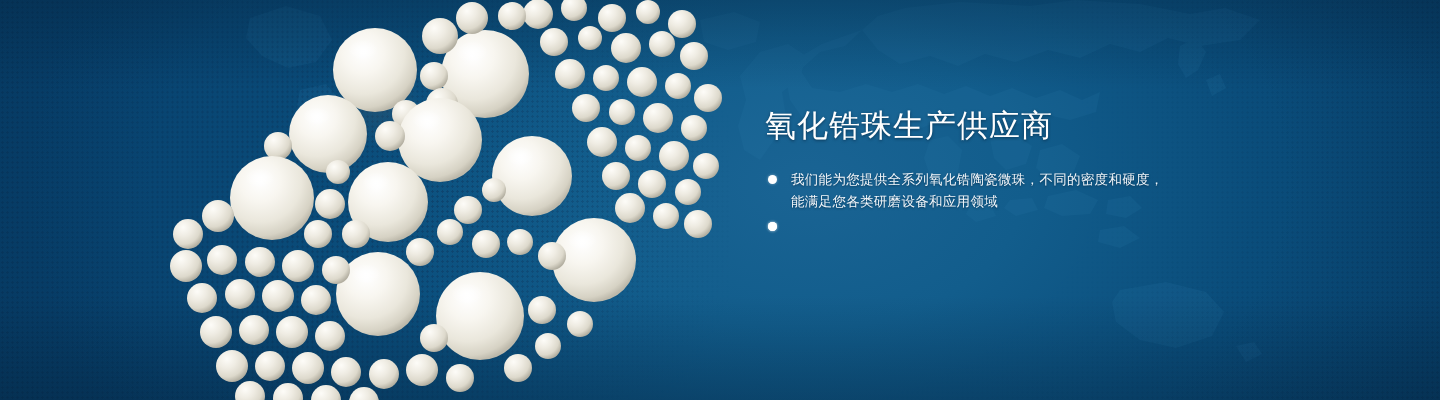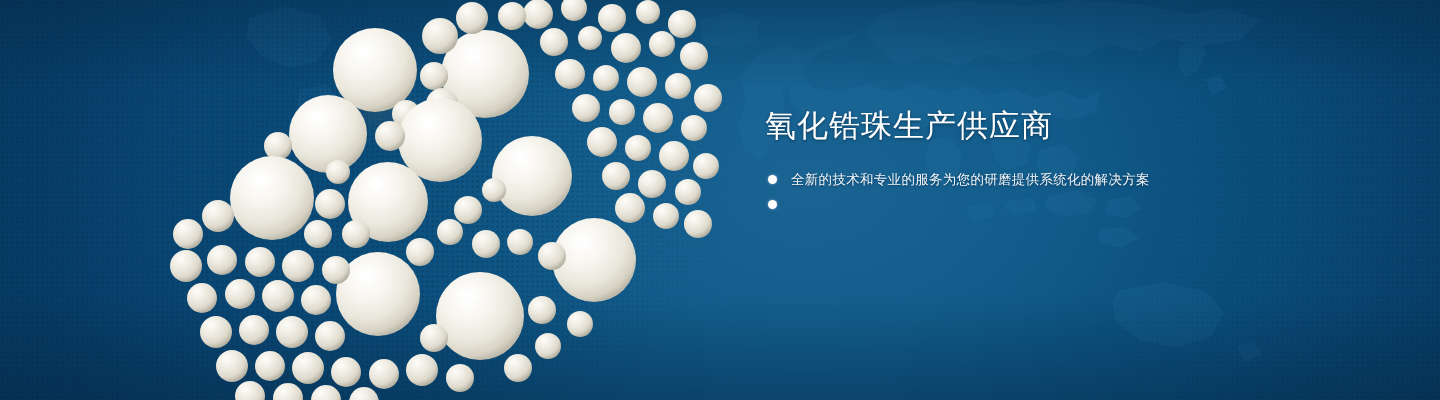--- a/index.html
+++ b/index.html
@@ -303,21 +303,25 @@
       </g>
     </svg>
   </div>
 
   <div class="copy">
     <h1 class="headline">氧化锆珠生产供应商</h1>
 
     <ul class="bullets">
       <li class="bullet">
         <span class="dot"></span>
-        <span>全新的技术和专业的服务为您的研磨提供系统化的解决方案</span>
+        <span>我们能为您提供全系列氧化锆陶瓷微珠，不同的密度和硬度，</span>
+        <span class="line2">能满足您各类研磨设备和应用领域</span>
+      </li>
+      <li class="bullet">
+        <span class="dot"></span>
       </li>
       <li class="bullet">
         <span class="dot"></span>
       </li>
     </ul>
   </div>
 
 </div>
 
 </body></html>

